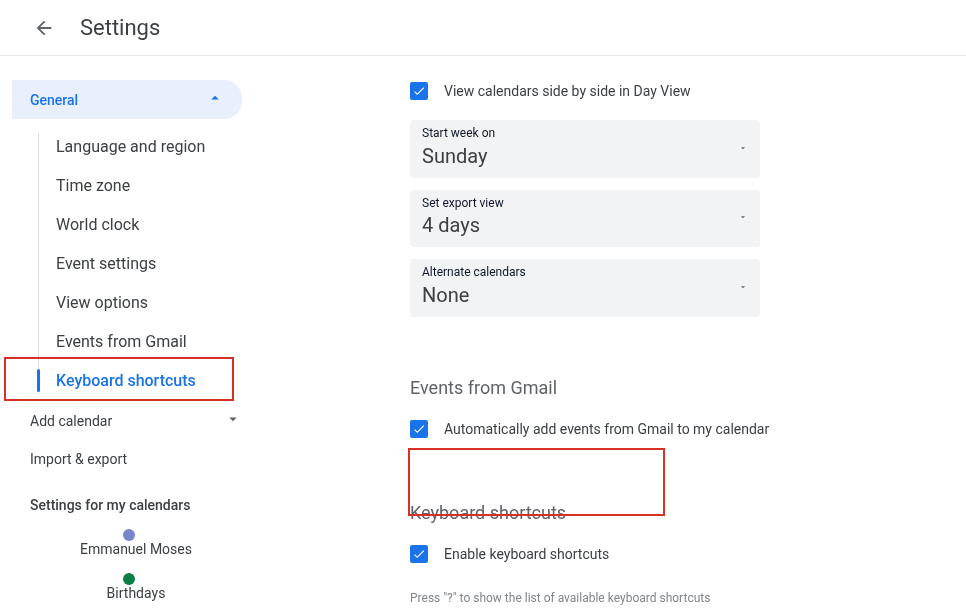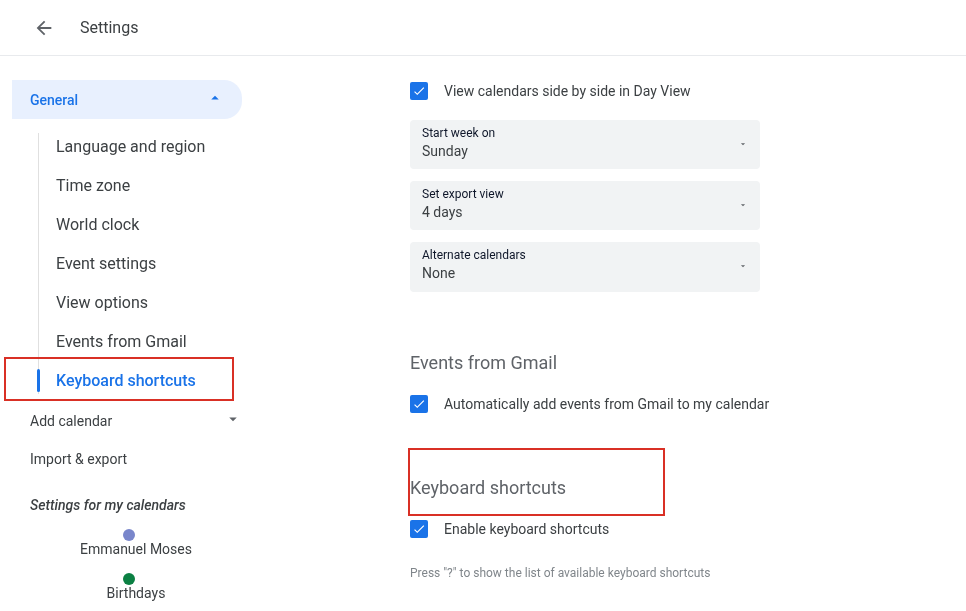--- a/index.html
+++ b/index.html
@@ -23,21 +23,21 @@
     width: 24px;
     height: 24px;
     display: flex;
     align-items: center;
     justify-content: center;
     cursor: pointer;
     margin-right: 24px;
     color: #5f6368;
   }
   .header-title {
-    font-size: 16px;
+    font-size: 22px;
     color: #3c4043;
     font-weight: 400;
   }
   .container {
     display: flex;
     height: calc(100% - 56px);
   }
   .sidebar {
     width: 260px;
     padding-top: 24px;
@@ -115,21 +115,20 @@
     color: #3c4043;
   }
   .nav-row .chevron {
     color: #5f6368;
   }
   .section-heading-small {
     font-size: 14px;
     font-weight: 500;
     color: #3c4043;
     padding: 20px 18px 8px 18px;
-    font-style: italic;
   }
   .cal-item {
     display: flex;
     align-items: center;
     padding: 8px 18px;
     cursor: pointer;
     flex-direction: column;
   }
   .cal-dot {
     width: 12px;
@@ -172,21 +171,21 @@
     align-items: center;
     justify-content: space-between;
     cursor: pointer;
   }
   .select-label {
     font-size: 12px;
     color: #0f172a;
     line-height: 1.3;
   }
   .select-value {
-    font-size: 14px;
+    font-size: 20px;
     color: #3c4043;
     line-height: 1.4;
   }
   .select-arrow { color: #5f6368; }
   .section-title {
     font-size: 18px;
     color: #5f6368;
     font-weight: 400;
     margin-top: 60px;
     margin-bottom: 14px;

